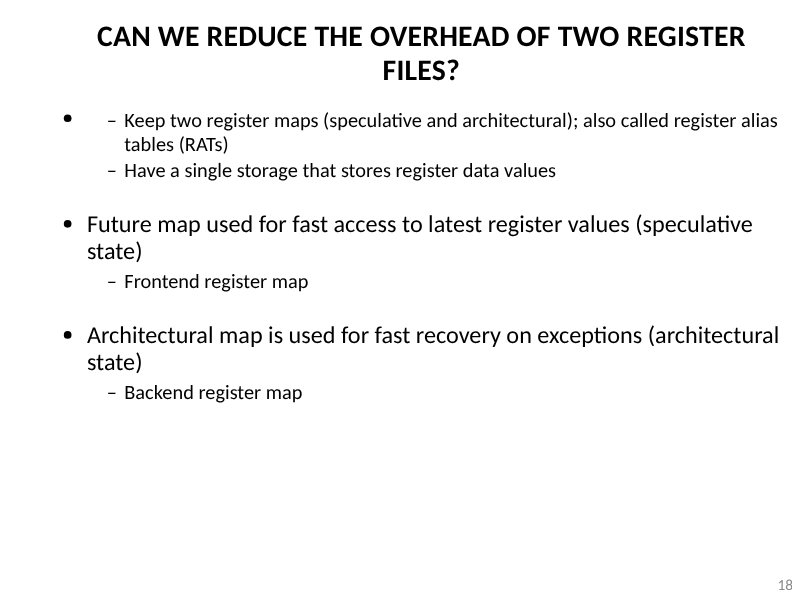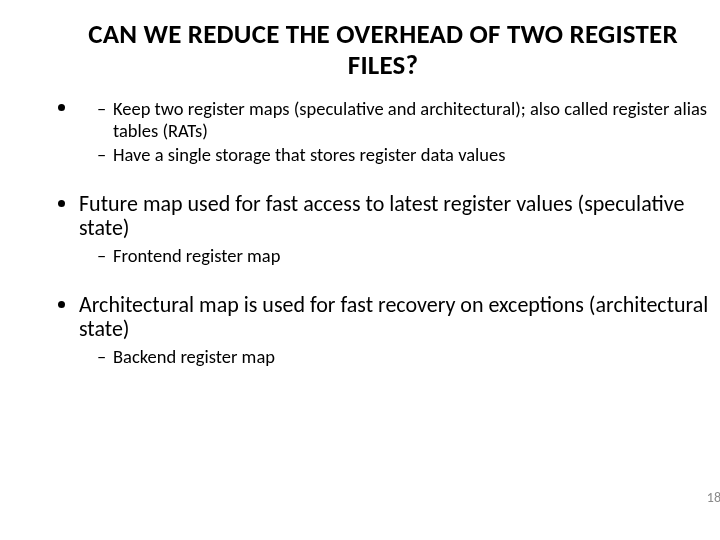--- a/index.html
+++ b/index.html
@@ -54,21 +54,21 @@
     content: "–";
     position: absolute;
     left: 0;
     top: 0;
   }
   .block { margin-bottom: 26px; }
   .block:last-of-type { margin-bottom: 0; }
   .pagenum {
     position: absolute;
     right: 22px;
-    bottom: 34px;
+    bottom: 0;
     font-size: 14px;
     color: #8b8b8b;
   }
 </style>
 </head>
 <body>
 
 <div class="slide">
 
   <h1 class="title">CAN WE REDUCE THE OVERHEAD OF TWO REGISTER FILES?</h1>

